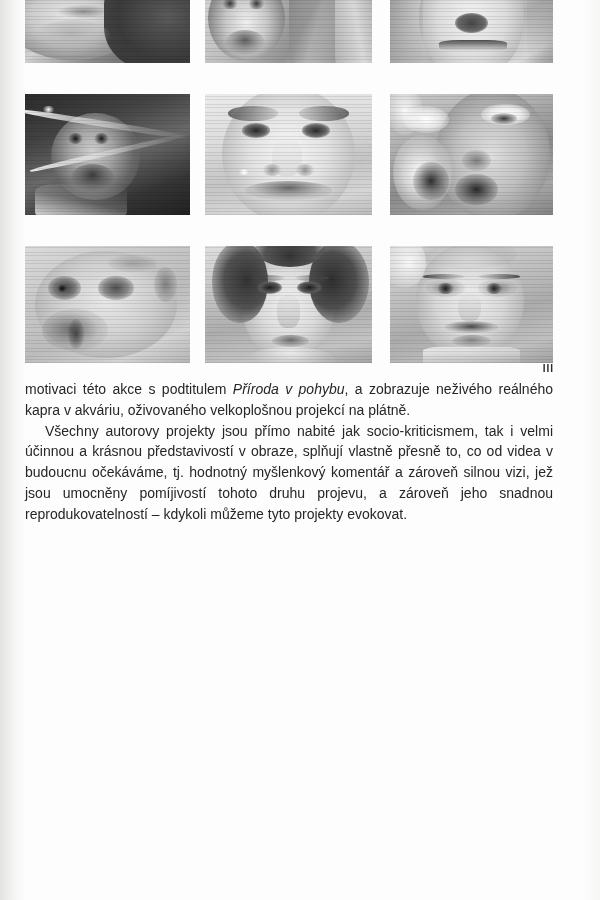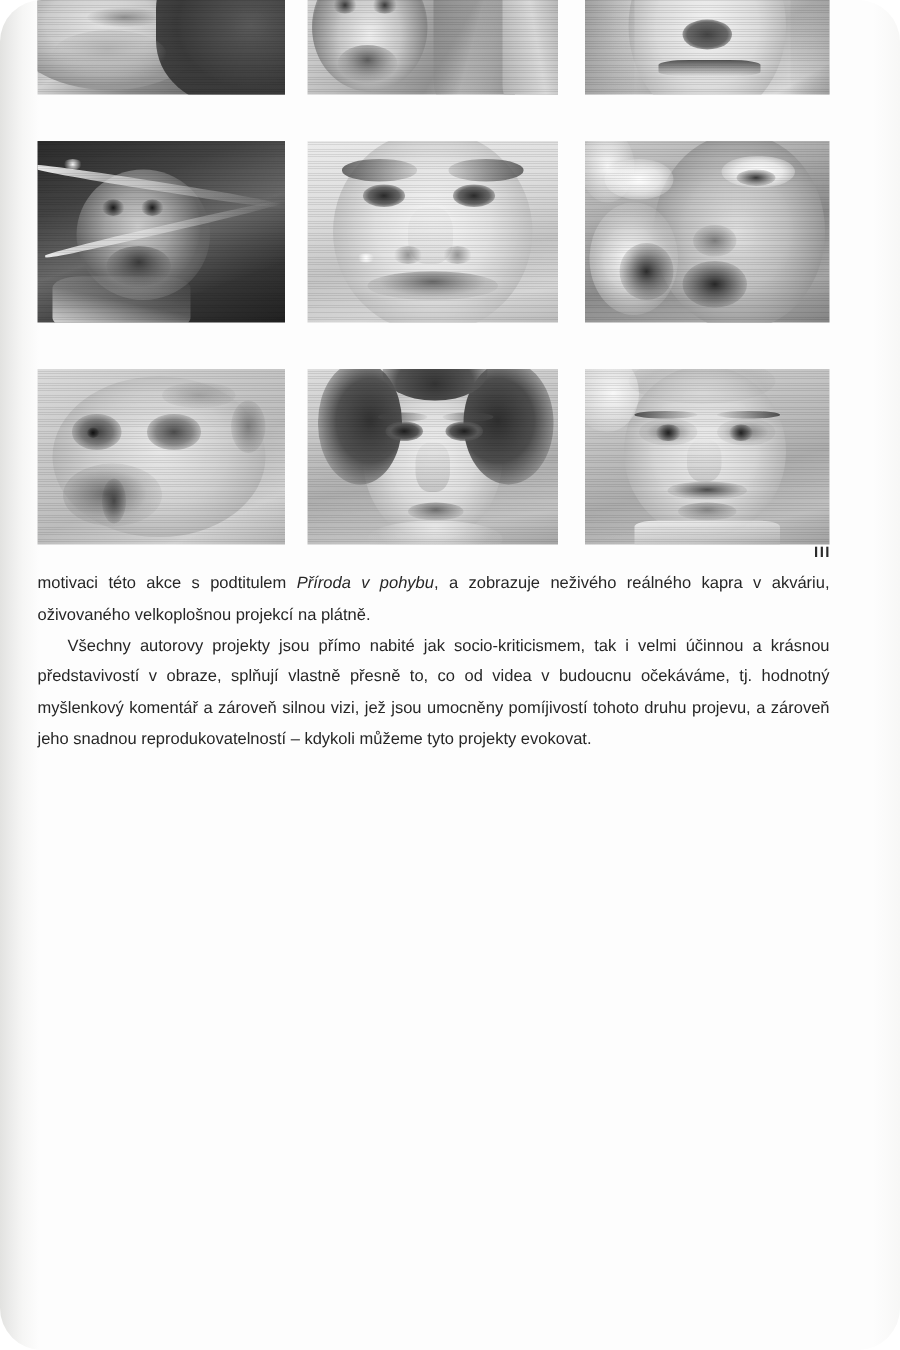--- a/index.html
+++ b/index.html
@@ -10,21 +10,20 @@
   }
   body {
     font-family: "Liberation Sans", sans-serif;
   }
   .page {
     position: relative;
     width: 600px;
     height: 900px;
     background: #fdfdfd;
     overflow: hidden;
-    border-radius: 28px;
   }
   
   .gutter-shadow {
     position: absolute;
     left: 0; top: 0;
     width: 26px; height: 900px;
     background: linear-gradient(to right,
         #e2e2e0 0%, #ececeb 28%, #f6f6f5 58%, #fdfdfd 100%);
     pointer-events: none;
   }
@@ -82,21 +81,21 @@
     color: #2b2b2b;
     line-height: 1;
   }
 
   
   .textblock {
     position: absolute;
     left: 25px;
     top: 379px;
     width: 528px;
-    font-size: 11px;
+    font-size: 14px;
     line-height: 20.8px;
     color: #262626;
     text-align: justify;
     text-justify: inter-word;
     hyphens: manual;
   }
   .textblock p {
     margin: 0;
   }
   .textblock p.indent {

